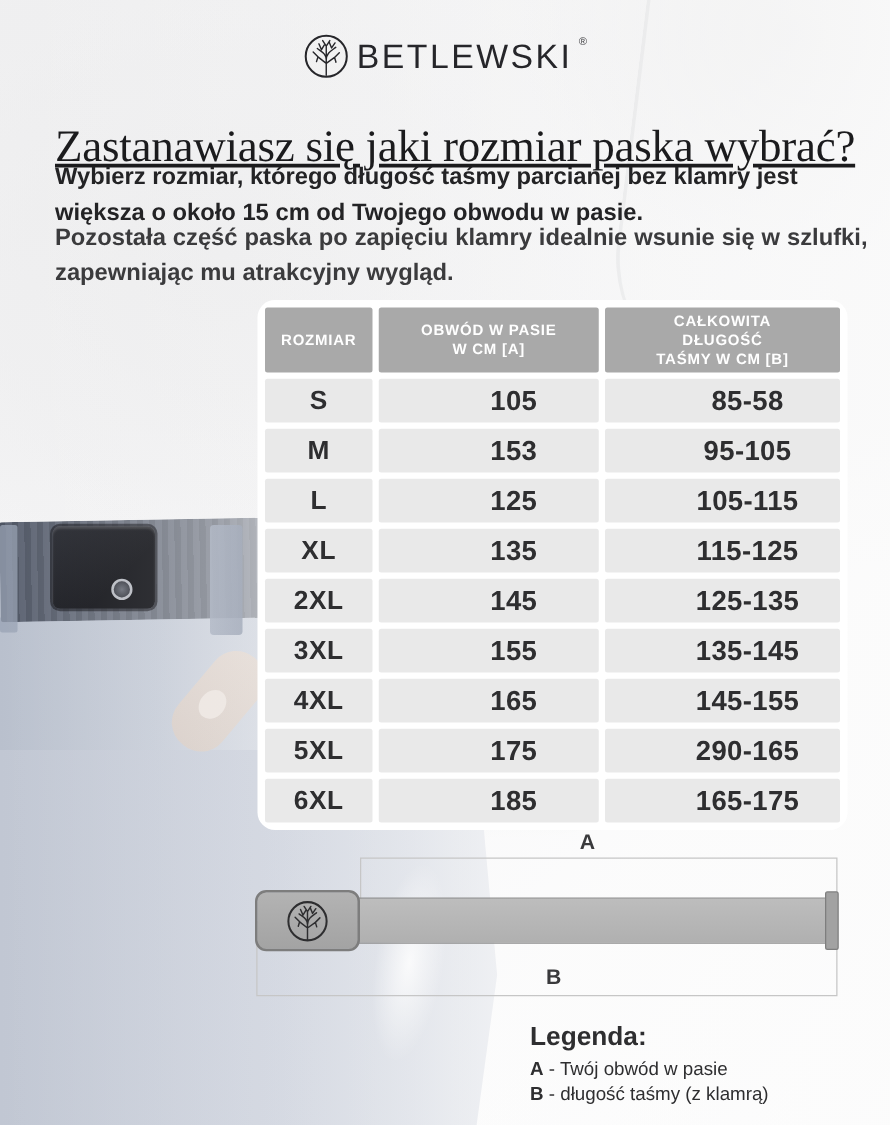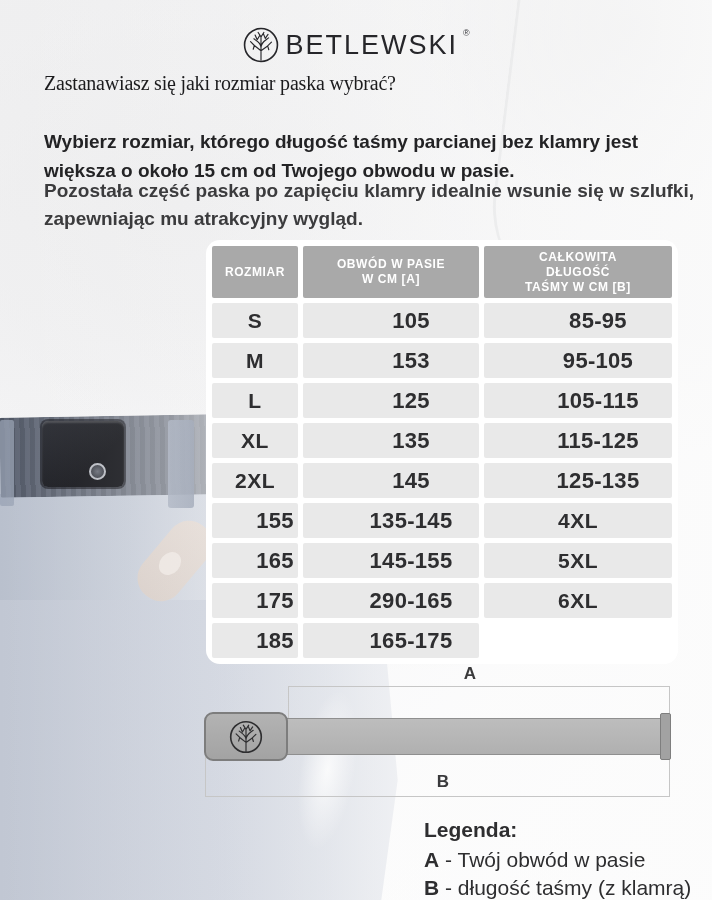--- a/index.html
+++ b/index.html
@@ -87,23 +87,23 @@
     display:flex; align-items:center; justify-content:center; gap:5px; color:#26262a;
   }
   .logo svg { width:38px; height:38px; }
   .logo-text {
     font-family:Liberation Sans, sans-serif; font-size:27px; letter-spacing:2px;
     color:#26262a; font-weight:500;
   }
   .logo-reg { font-size:9px; align-self:flex-start; margin-top:6px; color:#3a3a3e; }
   
   .heading {
-    position:absolute; left:44px; top:72px; width:660px; white-space:nowrap;
-    font-family:"Liberation Serif", serif; font-weight:400; font-size:20px;
-    letter-spacing:-0.2px; color:#1b1b1d;
+    position:absolute; left:44px; top:96px; width:660px; white-space:nowrap;
+    font-family:"Liberation Serif", serif; font-weight:400; font-size:36px;
+    letter-spacing:-0.2px; color:#1b1b1d;text-decoration:underline;
   }
   .lead {
     position:absolute; left:44px; top:128px; width:635px;
     font-size:19px; font-weight:700; line-height:1.52; color:#232325;
   }
   .desc {
     position:absolute; left:44px; top:177px; width:650px;
     font-size:19px; font-weight:700; line-height:1.48; color:#3b3b3d; text-align:justify;
   }
   
@@ -142,21 +142,21 @@
   .dg-buckle {
     position:absolute; left:204px; top:712px; width:84px; height:49px;
     background:linear-gradient(180deg,#b3b3b3 0%, #a3a3a3 100%);
     border:2px solid #7d7d7d; border-radius:9px;
     display:flex; align-items:center; justify-content:center; color:#2e2e30;
   }
   .dg-buckle svg { width:36px; height:36px; }
   
   .legend { position:absolute; left:424px; top:818px; color:#2e2e30; }
   .legend-title { font-size:21px; font-weight:700; margin-bottom:4px; }
-  .legend-row { font-size:21px; line-height:1.32; }
+  .legend-row { font-size:15px; line-height:1.32; }
   .legend-row .k { font-weight:700; }
 </style>
 </head>
 <body>
 
 <div id="stage">
 
   <div class="photo">
     <div class="ph-sweater"></div>
     <div class="ph-sleeve-crease"></div>
@@ -191,38 +191,39 @@
     <div class="tbl">
       <div class="th">ROZMIAR</div>
       <div class="th">OBWÓD W PASIE
 W CM [A]</div>
       <div class="th">CAŁKOWITA
 DŁUGOŚĆ
 TAŚMY W CM [B]</div>
 
       <div class="td size">S</div>
       <div class="td val">105</div>
-      <div class="td val">85-95</div>
+      <div class="td val">85-58</div>
 
       <div class="td size">M</div>
       <div class="td val">153</div>
       <div class="td val">95-105</div>
 
       <div class="td size">L</div>
       <div class="td val">125</div>
       <div class="td val">105-115</div>
 
       <div class="td size">XL</div>
       <div class="td val">135</div>
       <div class="td val">115-125</div>
 
       <div class="td size">2XL</div>
       <div class="td val">145</div>
       <div class="td val">125-135</div>
 
+      <div class="td size">3XL</div>
       <div class="td val">155</div>
       <div class="td val">135-145</div>
 
       <div class="td size">4XL</div>
       <div class="td val">165</div>
       <div class="td val">145-155</div>
 
       <div class="td size">5XL</div>
       <div class="td val">175</div>
       <div class="td val">290-165</div>

